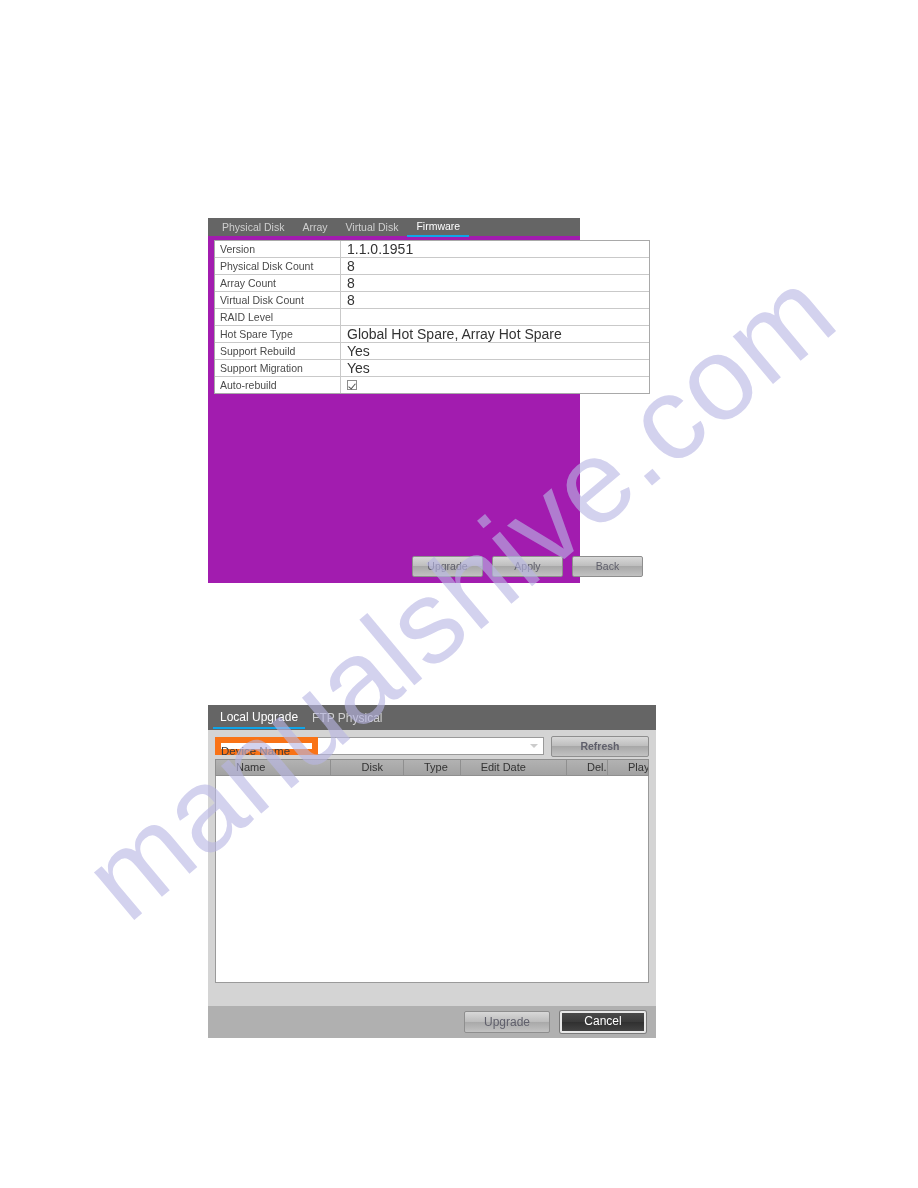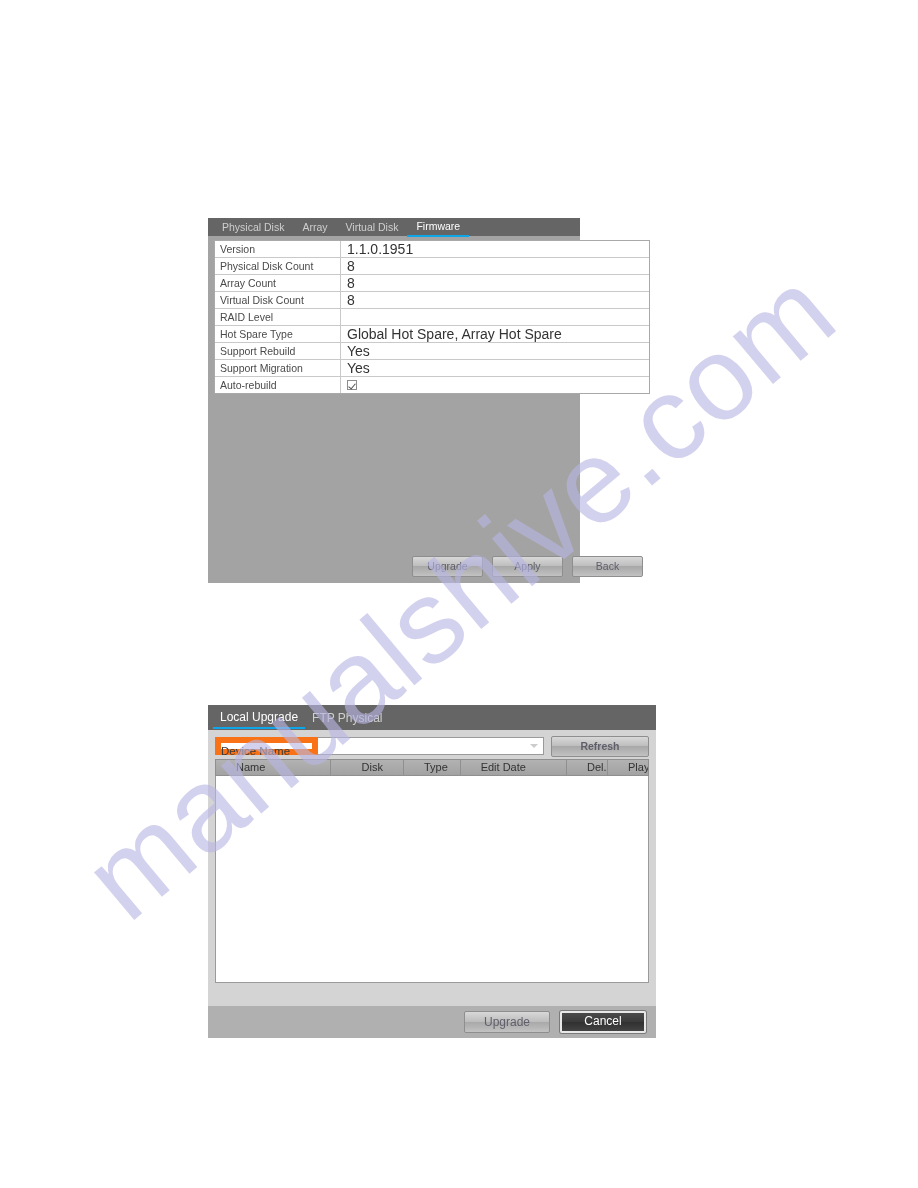--- a/index.html
+++ b/index.html
@@ -60,21 +60,21 @@
     border-bottom: 2px solid #0ea5e9;
     padding-bottom: 0px;
   }
 
   
   #panel-firmware {
     left: 208px;
     top: 218px;
     width: 372px;
     height: 365px;
-    background: #a3a3a3;
+    background: #a21caf;
   }
   #panel-firmware .tabbar { height: 18px; }
   #panel-firmware .tab { font-size: 10.5px; }
   .info-table {
     margin: 4px 6px 0 6px;
     border: 1px solid #a9a9a9;
     border-bottom: none;
     background: #ffffff;
     width: 436px;
     box-sizing: border-box;

